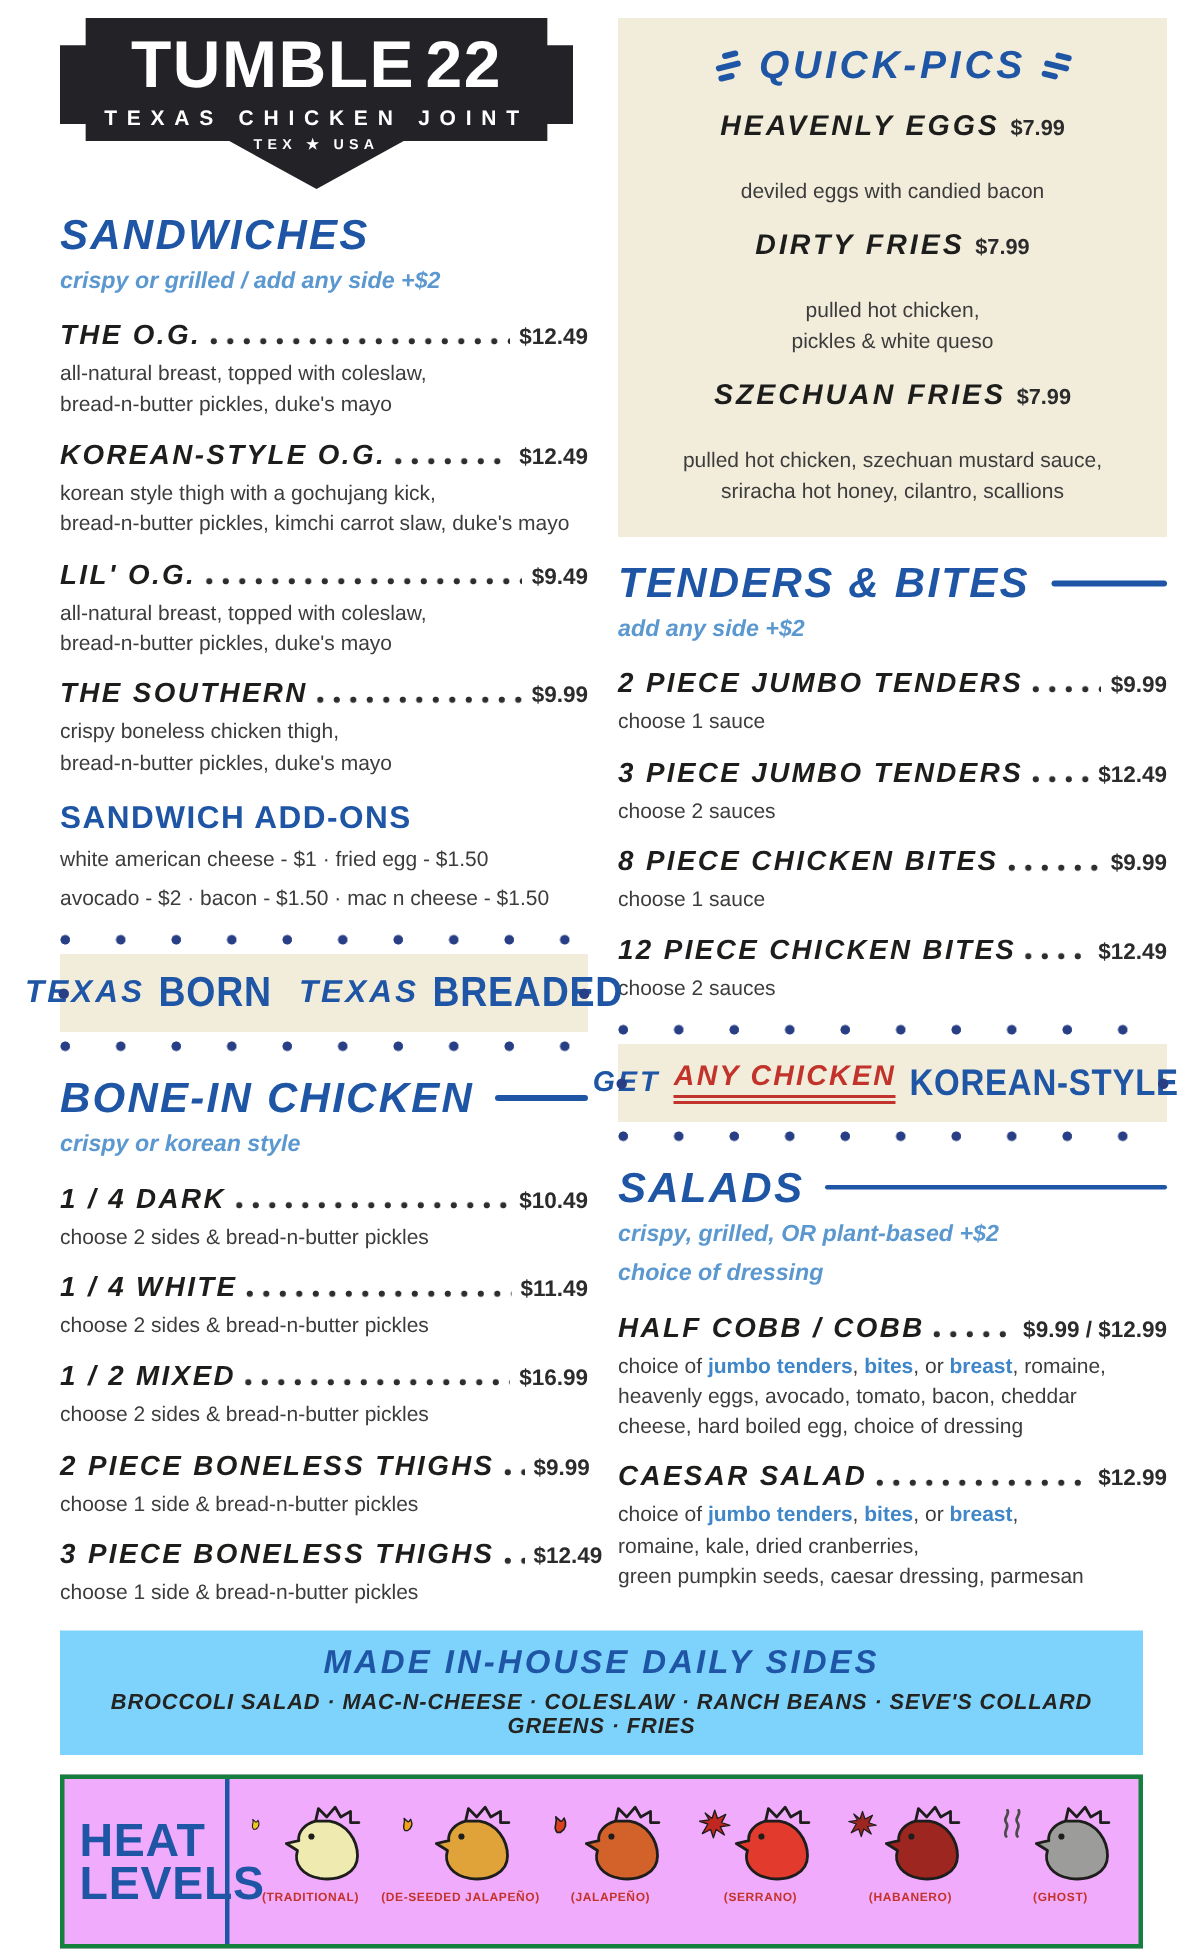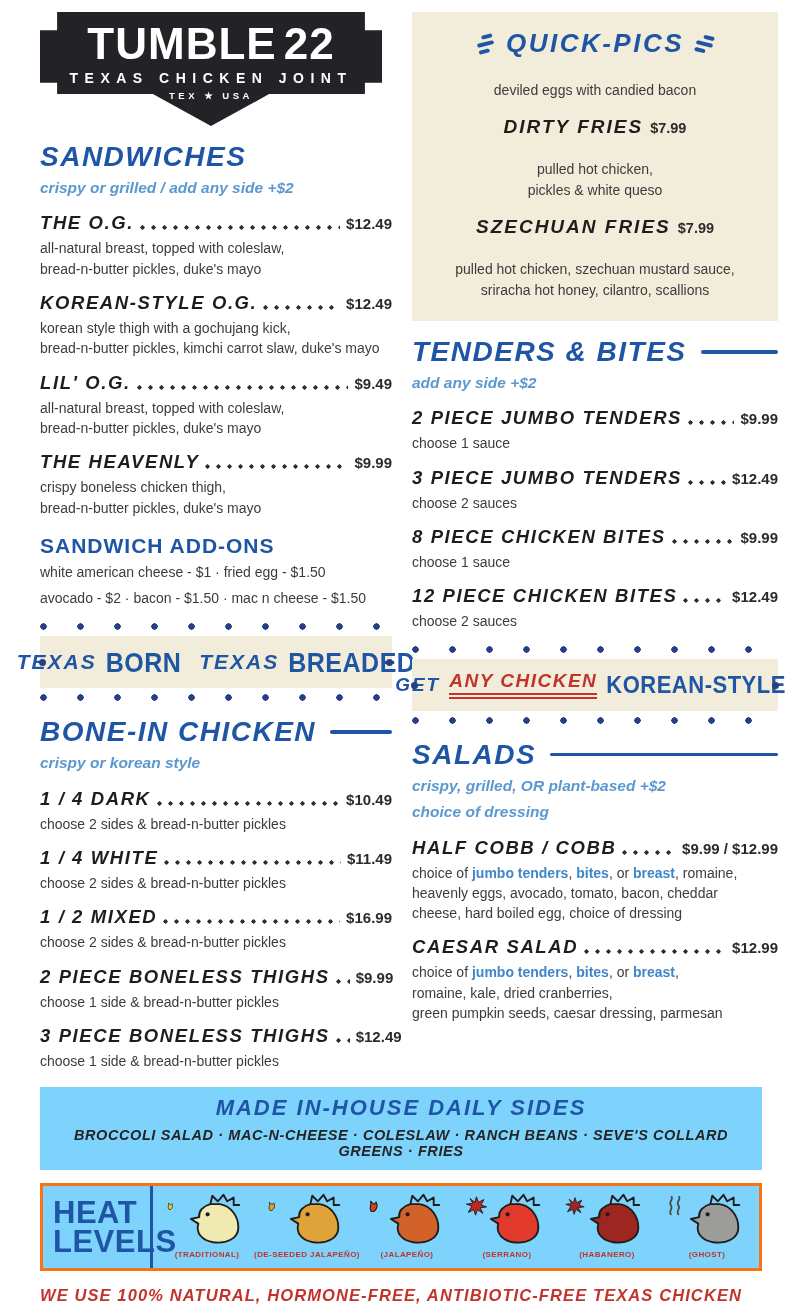--- a/index.html
+++ b/index.html
@@ -64,24 +64,24 @@
   .qp-name{font-size:19px;font-weight:700;font-style:italic;letter-spacing:2px;color:#1d1d1b;}
   .qp-price{font-size:14.5px;font-weight:700;color:#2b2b2b;margin-left:7px;font-style:normal;letter-spacing:0;}
   .qp-desc{font-size:14px;line-height:1.5;margin-top:21px;white-space:pre-line;color:#3c3c3c;}
 
   
   .sides{margin:16px 38px 0 40px;background:#7dd3fc;text-align:center;padding:8px 4px 11px;}
   .sides-title{color:#1f55a5;font-size:22px;font-weight:700;font-style:italic;letter-spacing:2px;}
   .sides-line{font-size:14.5px;font-weight:700;font-style:italic;letter-spacing:0.6px;color:#242422;margin-top:6px;}
 
   
-  .heat{margin:13px 38px 0 40px;border:3px solid #f97316;display:flex;height:88px;box-sizing:border-box;background:#7dd3fc;}
+  .heat{margin:13px 38px 0 40px;border:3px solid #15803d;display:flex;height:116px;box-sizing:border-box;background:#f0abfc;}
   .heat-label{width:110px;border-right:3px solid #1f55a5;color:#1f55a5;display:flex;flex-direction:column;
     justify-content:center;padding-left:10px;font-weight:800;font-size:31px;line-height:0.95;letter-spacing:0.5px;box-sizing:border-box;}
-  .heat-levels{flex:1;display:flex;justify-content:space-around;align-items:stretch;padding:3px 4px;}
+  .heat-levels{flex:1;display:flex;justify-content:space-around;align-items:stretch;padding:13px 4px;}
   .level{display:flex;flex-direction:column;align-items:center;justify-content:flex-start;position:relative;width:100px;padding-top:3px;}
   .level-icon{position:relative;height:55px;width:84px;}
   .level-icon .chick{position:absolute;right:2px;top:0;}
   .level-icon .accent{position:absolute;left:0;top:3px;}
   .lv-name{margin-top:1px;font-size:12px;color:#1d1d1b;white-space:nowrap;}
   .lv-sub{font-size:8px;color:#c2342b;font-weight:700;letter-spacing:0.4px;margin-top:2px;white-space:nowrap;}
 
   .footer{margin:15px 40px 0;color:#c2342b;font-size:16.5px;font-weight:700;font-style:italic;letter-spacing:1.1px;white-space:nowrap;}
 
   .hidden-defs{position:absolute;width:0;height:0;overflow:hidden;}
@@ -163,21 +163,21 @@
 
                 <span class="leader"></span>
                 <span class="mi-price">$9.49</span>
               </div>
               <div class="mi-desc">all-natural breast, topped with coleslaw,
 bread-n-butter pickles, duke's mayo</div>
             </div>
 
             <div class="mi">
               <div class="mi-row">
-                <span class="mi-name">THE HEAVENLY</span>
+                <span class="mi-name">THE SOUTHERN</span>
 
                 <span class="leader"></span>
                 <span class="mi-price">$9.99</span>
               </div>
               <div class="mi-desc">crispy boneless chicken thigh,
 bread-n-butter pickles, duke's mayo</div>
             </div>
           </div>
       </div>
 
@@ -280,20 +280,23 @@
           <span class="qp-title">QUICK-PICS</span>
           <span class="ticks right">
             <span class="tick t1"></span>
               <span class="tick t2"></span>
               <span class="tick t3"></span>
           </span>
         </div>
         <div>
 
             <div class="qp-item">
+              <div>
+                <span class="qp-name">HEAVENLY EGGS</span><span class="qp-price">$7.99</span>
+              </div>
               <div class="qp-desc">deviled eggs with candied bacon</div>
             </div>
 
             <div class="qp-item">
               <div>
                 <span class="qp-name">DIRTY FRIES</span><span class="qp-price">$7.99</span>
               </div>
               <div class="qp-desc">pulled hot chicken,
 pickles &amp; white queso</div>
             </div>

